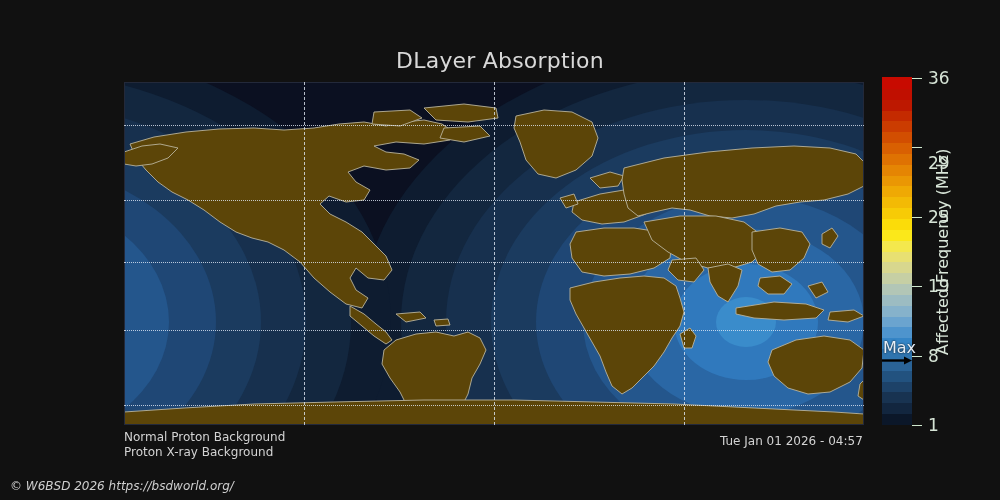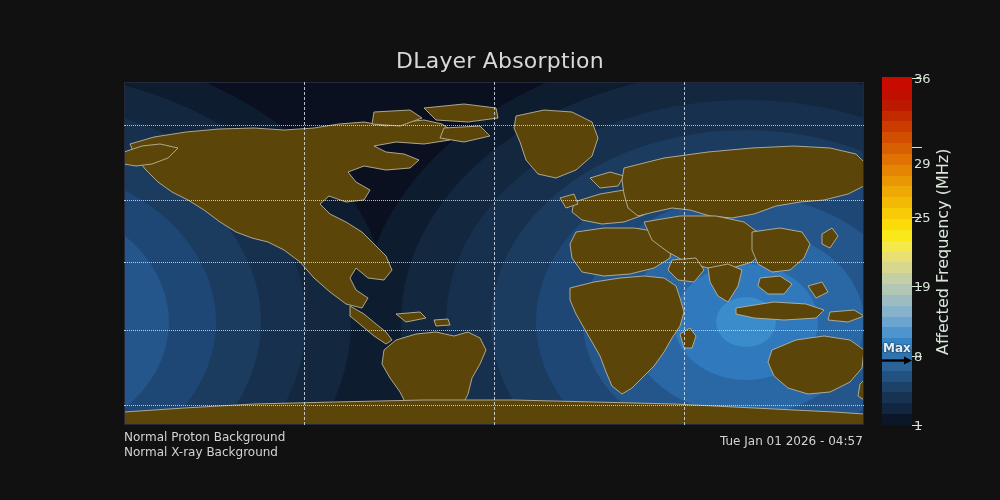--- a/index.html
+++ b/index.html
@@ -22,32 +22,32 @@
   .grid-v,.grid-h{position:absolute;pointer-events:none;}
   .grid-v{width:0;border-left:1px dashed rgba(225,232,245,.80);top:0;height:343px;}
   .grid-h{height:0;border-top:1px dotted rgba(225,232,245,.80);left:0;width:740px;}
 
   
   #cbar-wrap{position:absolute;left:882px;top:78px;width:30px;height:347px;}
   #cbar{position:absolute;left:0;top:0;width:30px;height:347px;}
   .cbar-band{position:absolute;left:0;width:30px;}
   #cbar-ticks{position:absolute;left:912px;top:78px;width:46px;height:347px;}
   .ctick{position:absolute;left:0;height:0;width:10px;border-top:1.5px solid #cfe8cf;}
-  .clabel{position:absolute;left:2px;color:#d6e4d6;font-size:13px;transform:translateY(-50%);
+  .clabel{position:absolute;left:16px;color:#d6e4d6;font-size:17px;transform:translateY(-50%);
           white-space:nowrap;}
   #cbar-axis-label{
     position:absolute;left:931px;top:78px;height:347px;width:22px;
     color:#d9e6d9;font-size:16px;
     writing-mode:vertical-rl; transform:rotate(180deg);
     display:flex;align-items:center;justify-content:center;white-space:nowrap;
   }
   
   #max-marker{position:absolute;left:882px;top:343px;width:34px;height:22px;}
-  #max-label{position:absolute;left:1px;top:-2px;color:#e6eef7;font-size:12px;
-             line-height:10px;text-shadow:0 0 2px #000;font-weight:bold;}
+  #max-label{position:absolute;left:1px;top:-2px;color:#e6eef7;font-size:16px;
+             line-height:10px;text-shadow:0 0 2px #000;}
   #max-arrow{position:absolute;left:0;top:11px;width:30px;height:9px;}
 
   
   .foot{position:absolute;color:#d3d3d3;font-size:12px;}
   #foot-proton{left:124px;top:430px;}
   #foot-xray{left:124px;top:445px;}
   #foot-date{left:720px;top:434px;}
   #copyright{position:absolute;left:10px;top:479px;color:#cfcfcf;
              font-size:12px;font-style:italic;}
 </style>
@@ -241,16 +241,17 @@
 
   <div id="max-marker" style="top: 344.6px;">
     <div id="max-label">Max</div>
     <svg id="max-arrow" viewBox="0 0 30 9">
       <line x1="0" y1="4.5" x2="22" y2="4.5" stroke="#000" stroke-width="2.4"></line>
       <polygon points="22,0.5 30,4.5 22,8.5" fill="#000"></polygon>
     </svg>
   </div>
 
   <div class="foot" id="foot-proton">Normal Proton Background</div>
-  <div class="foot" id="foot-xray">Normal X-ray Background</div>
+  <div class="foot" id="foot-xray">Proton X-ray Background</div>
   <div class="foot" id="foot-date">Tue Jan 01 2026 - 04:57</div>
 
+  <div id="copyright">© W6BSD 2026 https://bsdworld.org/</div>
 </div>
 
 </body></html>

